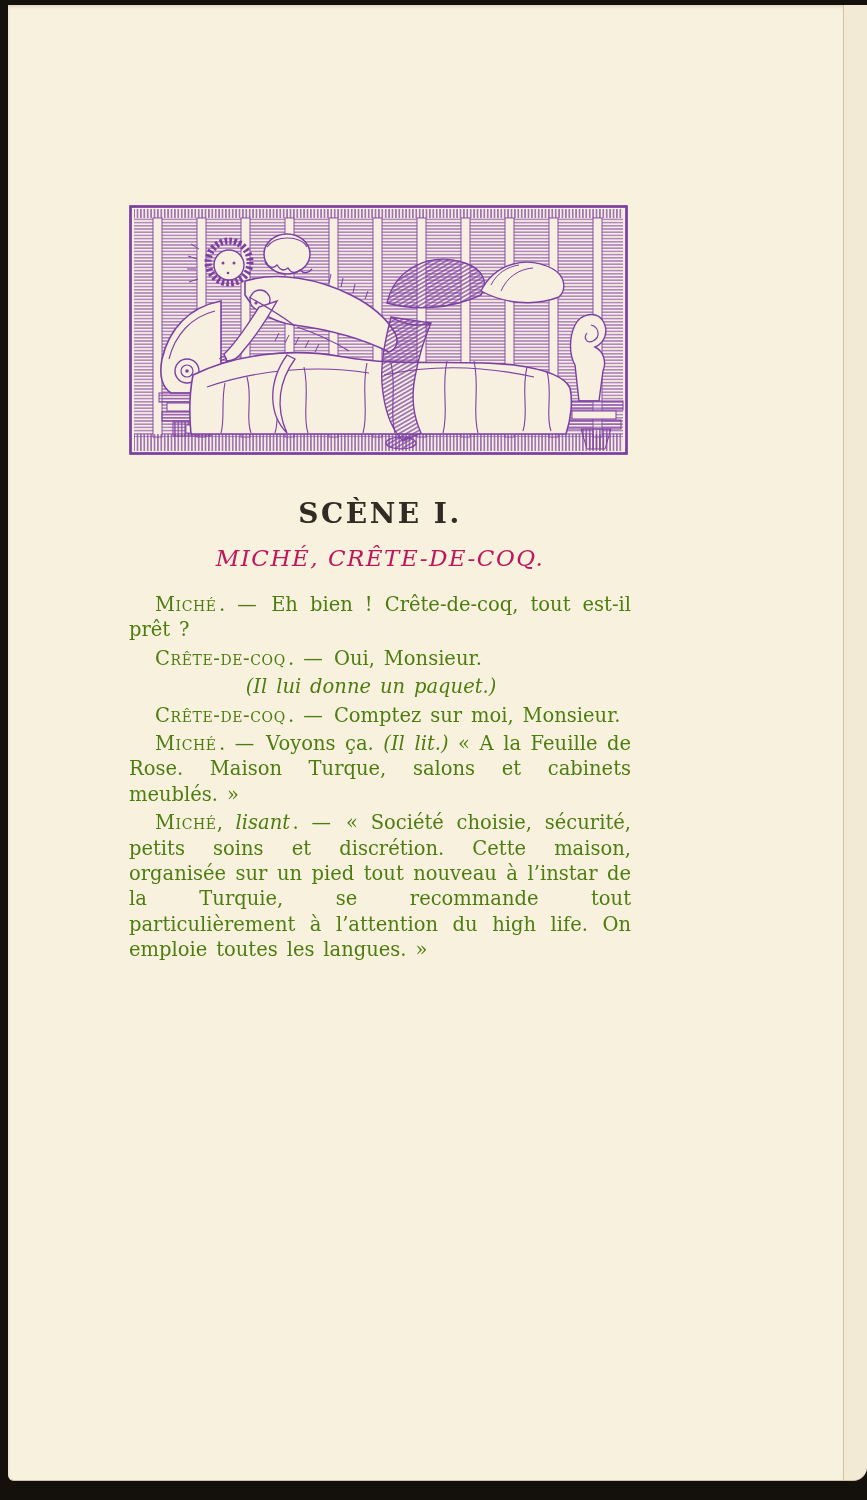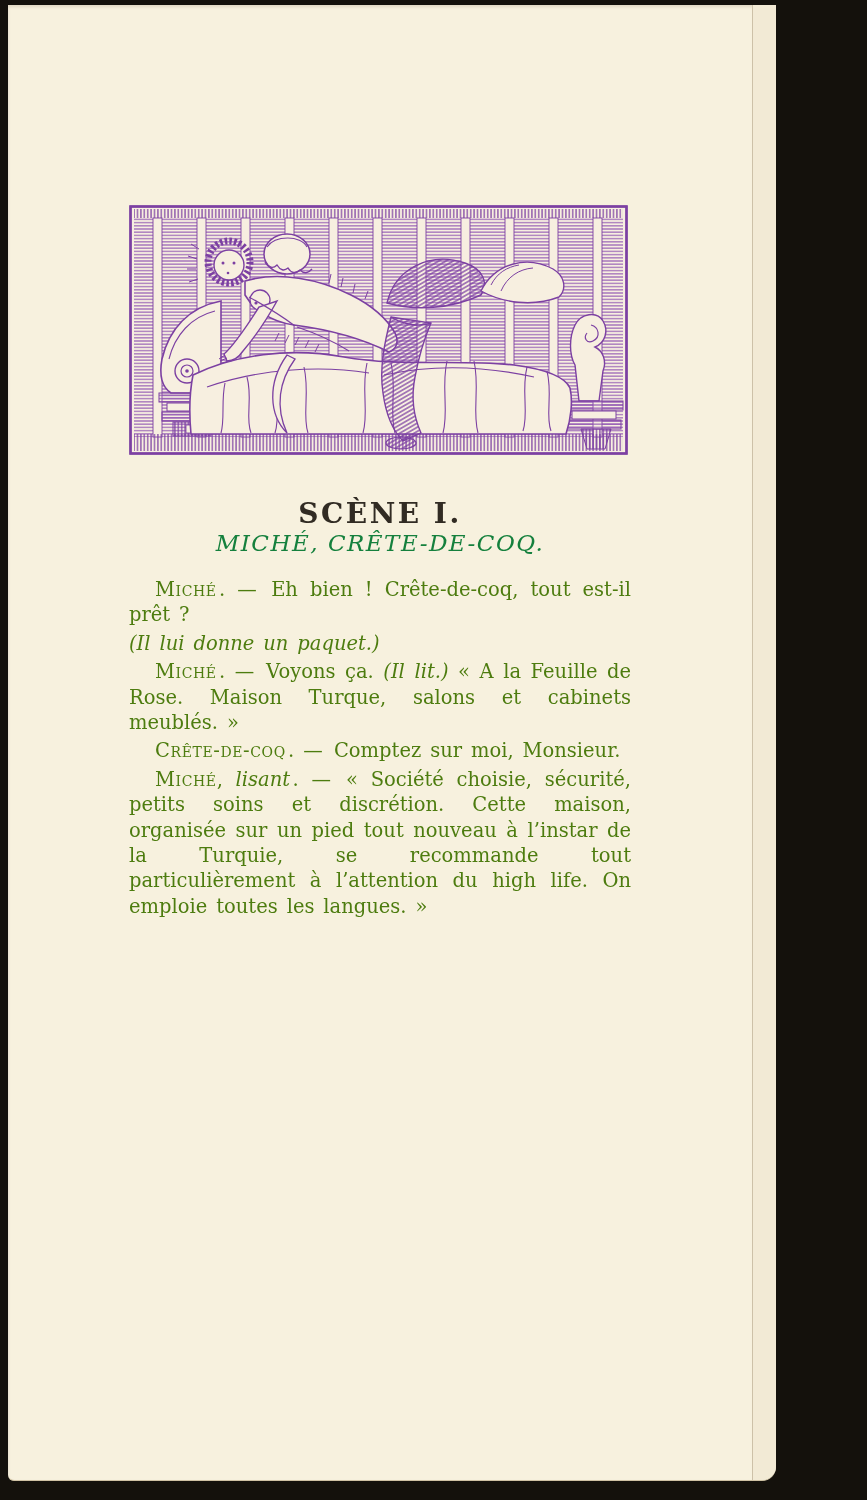--- a/index.html
+++ b/index.html
@@ -6,21 +6,21 @@
     margin: 0;
     padding: 0;
     width: 867px;
     height: 1500px;
     background: #14110c;
     overflow: hidden;
     font-family: "DejaVu Serif", "Liberation Serif", serif;
   }
   .backdrop {
     position: relative;
-    width: 776px;
+    width: 867px;
     height: 1500px;
     background: #14110c;
   }
   .paper {
     position: absolute;
     left: 8px;
     top: 5px;
     right: 0;
     bottom: 19px;
     background: #f7f1de;
@@ -53,28 +53,28 @@
   .scene-title {
     margin: 44px 0 0 0;
     font-size: 28px;
     line-height: 29px;
     font-weight: 700;
     letter-spacing: 2.5px;
     text-align: center;
     color: #312b23;
   }
   .characters {
-    margin: 4px 0 0 0;
+    margin: 19px 0 0 0;
     font-size: 23px;
     line-height: 23px;
     font-weight: 400;
     font-style: italic;
     letter-spacing: 1.5px;
     text-align: center;
-    color: #15803d;
+    color: #be185d;
   }
   .dialogue {
     margin-top: 22px;
     font-size: 19.5px;
     line-height: 25.4px;
     color: #4d7c0f;
     word-spacing: 0.14em;
     text-align: justify;
     hyphens: auto;
   }
@@ -84,21 +84,21 @@
   }
   .dialogue .speaker {
     font-variant: small-caps;
     letter-spacing: 0.6px;
   }
   .dialogue .sep {
     padding: 0 0.12em;
   }
   .dialogue .stage {
     margin: 1px 0 3px 0;
-    text-align: left;
+    text-align: center;
     padding-right: 18px;
     font-style: italic;
     text-indent: 0;
   }
 </style>
 </head>
 <body>
 
 <div class="backdrop">
   <div class="paper">
@@ -237,29 +237,30 @@
           <rect x="1.5" y="1.5" width="496" height="247" fill="none" stroke="#7c40a2" stroke-width="2.5"></rect>
         </svg>
       </figure>
 
       <h1 class="scene-title">SCÈNE I.</h1>
       <h2 class="characters">MICHÉ, CRÊTE-DE-COQ.</h2>
 
       <div class="dialogue" id="dialogue">
   <p class="dl"><span class="speaker">Miché</span><span></span><span class="sep">. — </span><span><span>Eh bien ! Crête-de-coq, tout est-il prêt ?</span></span></p>
 
+  <p class="dl"><span class="speaker">Crête-de-coq</span><span></span><span class="sep">. — </span><span><span>Oui, Monsieur.</span></span></p>
 
 
 
   <p class="stage"><span>(Il lui donne un paquet.)</span></p>
 
 
+  <p class="dl"><span class="speaker">Crête-de-coq</span><span></span><span class="sep">. — </span><span><span>Comptez sur moi, Monsieur.</span></span></p>
+
   <p class="dl"><span class="speaker">Miché</span><span></span><span class="sep">. — </span><span><span>Voyons ça. </span><i>(Il lit.)</i><span> « A la Feuille de Rose. Maison Turque, salons et cabinets meublés. »</span></span></p>
-
-  <p class="dl"><span class="speaker">Crête-de-coq</span><span></span><span class="sep">. — </span><span><span>Comptez sur moi, Monsieur.</span></span></p>
 
 
   <p class="dl"><span class="speaker">Miché</span><span>, <i>lisant</i></span><span class="sep">. — </span><span><span>« Société choisie, sécurité, petits soins et discrétion. Cette maison, organisée sur un pied tout nouveau à l’instar de la Turquie, se recommande tout particulièrement à l’attention du high life. On emploie toutes les langues. »</span></span></p>
 
 </div>
     </div>
 
     <div class="right-edge"></div>
   </div>
 </div>

